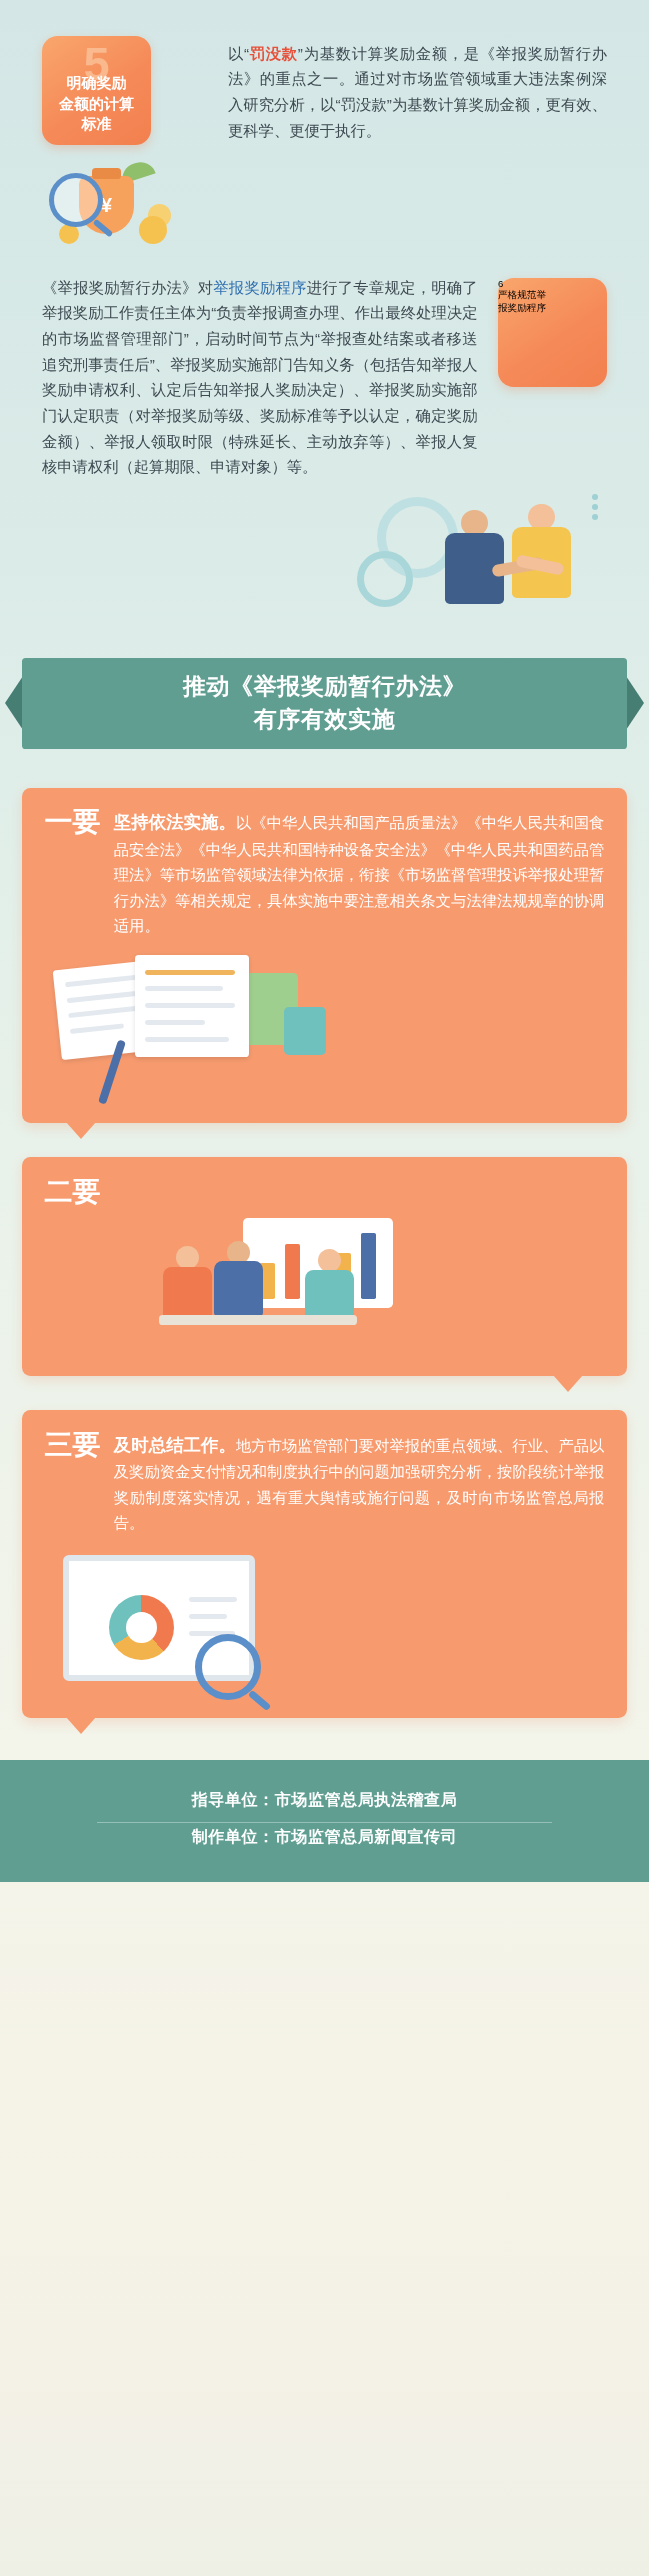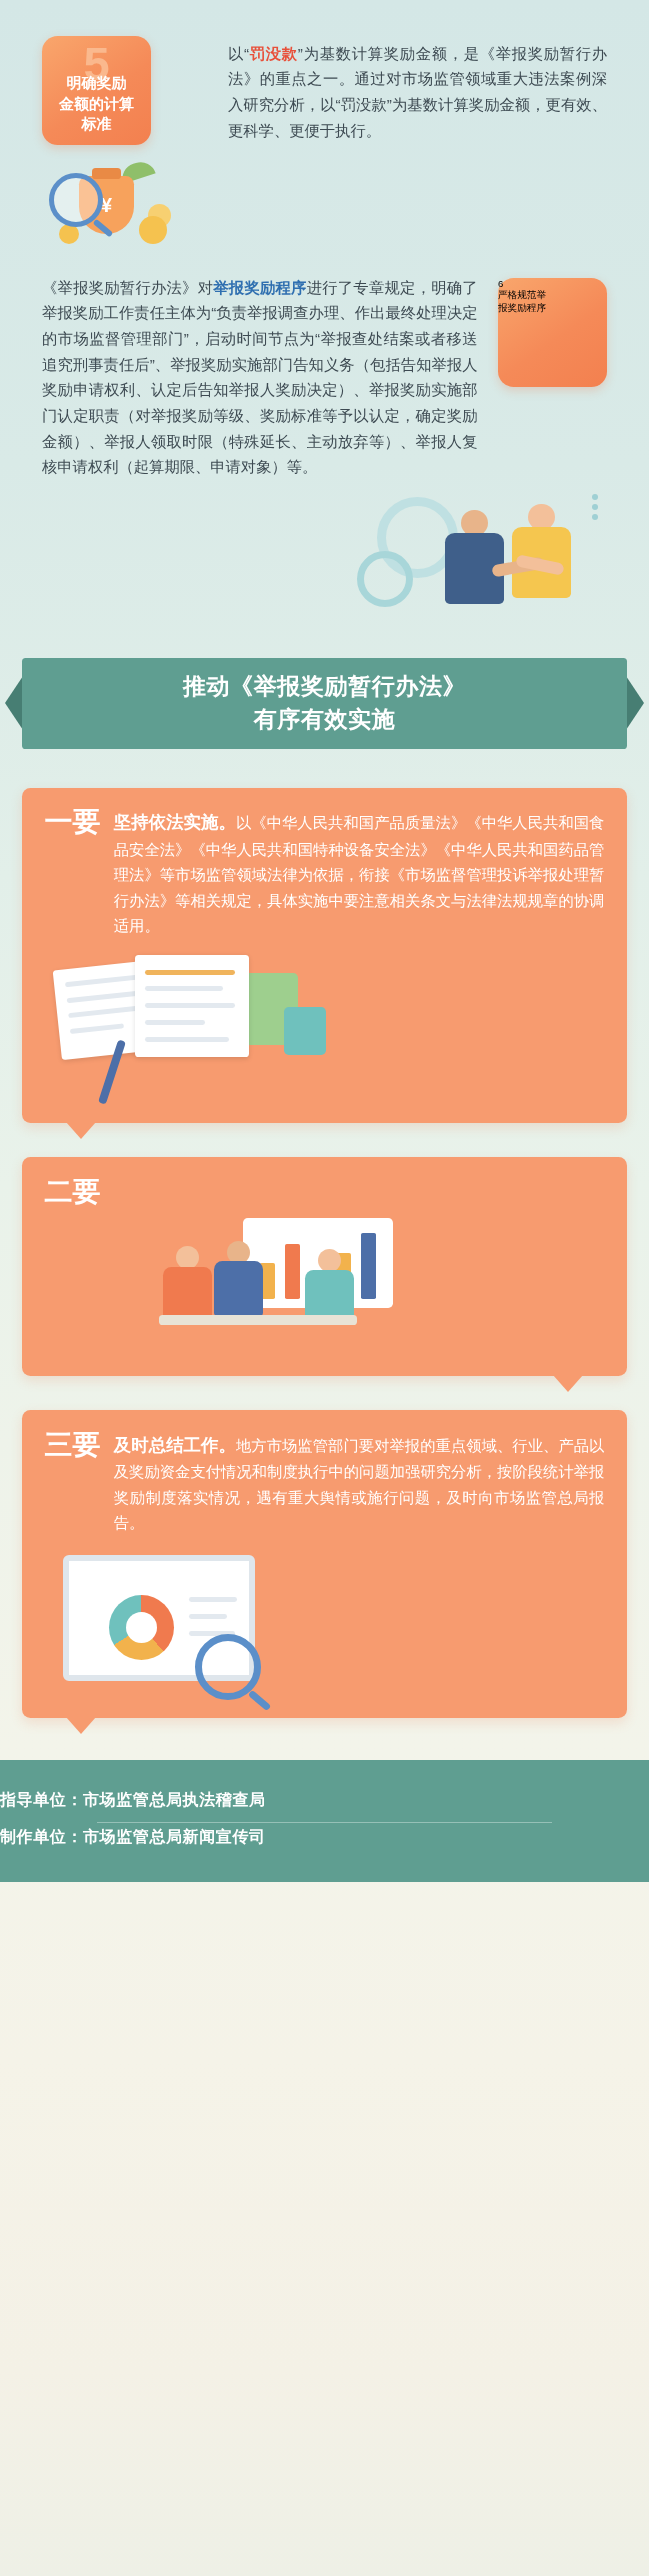--- a/index.html
+++ b/index.html
@@ -31,21 +31,21 @@
   .num-badge .btitle{
     position:absolute;bottom:10.8px;left:0;right:0;text-align:center;
     color:#fff;font-size:15px;font-weight:bold;line-height:1.35;
   }
   .sec5-flex{display:flex;align-items:flex-start;}
   .sec5-text{
     flex:1;padding-left:24px;padding-top:4.8px;
     font-size:15.3px;line-height:1.68;color:#3d4a52;text-align:justify;
   }
   .kw-red{color:#e8503a;font-weight:bold;}
-  .kw-blue{color:#2f6fb0;font-weight:bold;}
+  .kw-blue{color:#2f6fb0;font-weight:normal;}
 
   
   .money-ill{position:relative;width:156px;height:102px;margin:15.6px 0 0 6px;}
   .bag{
     position:absolute;left:31px;top:15.6px;width:55px;height:58px;
     background:#f7a25c;border-radius:8.4px 8.4px 28px 28px;
   }
   .bag:after{
     content:"";position:absolute;left:13.2px;top:-8.4px;width:29px;height:10.8px;
     background:#e98a45;border-radius:3.6px;
@@ -161,21 +161,21 @@
   .ill3{position:relative;height:150px;margin-top:8.4px;}
   .screen{position:absolute;left:18px;top:10.8px;width:180px;height:114px;background:#fff;border-radius:6px;border:6px solid #dfe6ec;}
   .donut{position:absolute;left:40px;top:34px;width:65px;height:65px;border-radius:50%;
     background:conic-gradient(#f07a4e 0 38%,#f2b24c 38% 66%,#6fc1bd 66% 100%);}
   .donut:after{content:"";position:absolute;left:17px;top:17px;width:31px;height:31px;background:#fff;border-radius:50%;}
   .mg2{position:absolute;left:150px;top:90px;width:52px;height:52px;border:7.2px solid #5b8fc9;border-radius:50%;}
   .mg2:after{content:"";position:absolute;right:-18px;bottom:-10.8px;width:25px;height:7.2px;background:#5b8fc9;border-radius:3.6px;transform:rotate(40deg);}
 
   
   .footer{
-    margin:42px 0 0 0;background:#5f9e91;padding:26.4px 0 32px 0;text-align:left;
+    margin:42px 0 0 0;background:#5f9e91;padding:26.4px 0 32px 0;text-align:center;
   }
   .footer div{
     color:#fff;font-size:16px;font-weight:bold;line-height:1.7;letter-spacing:0.6px;
   }
   .fdiv{width:70%;height:0.6px;background:rgba(255,255,255,.35);margin:8.4px auto 0;}
 </style>
 </head>
 <body>
 
 <div class="page">

